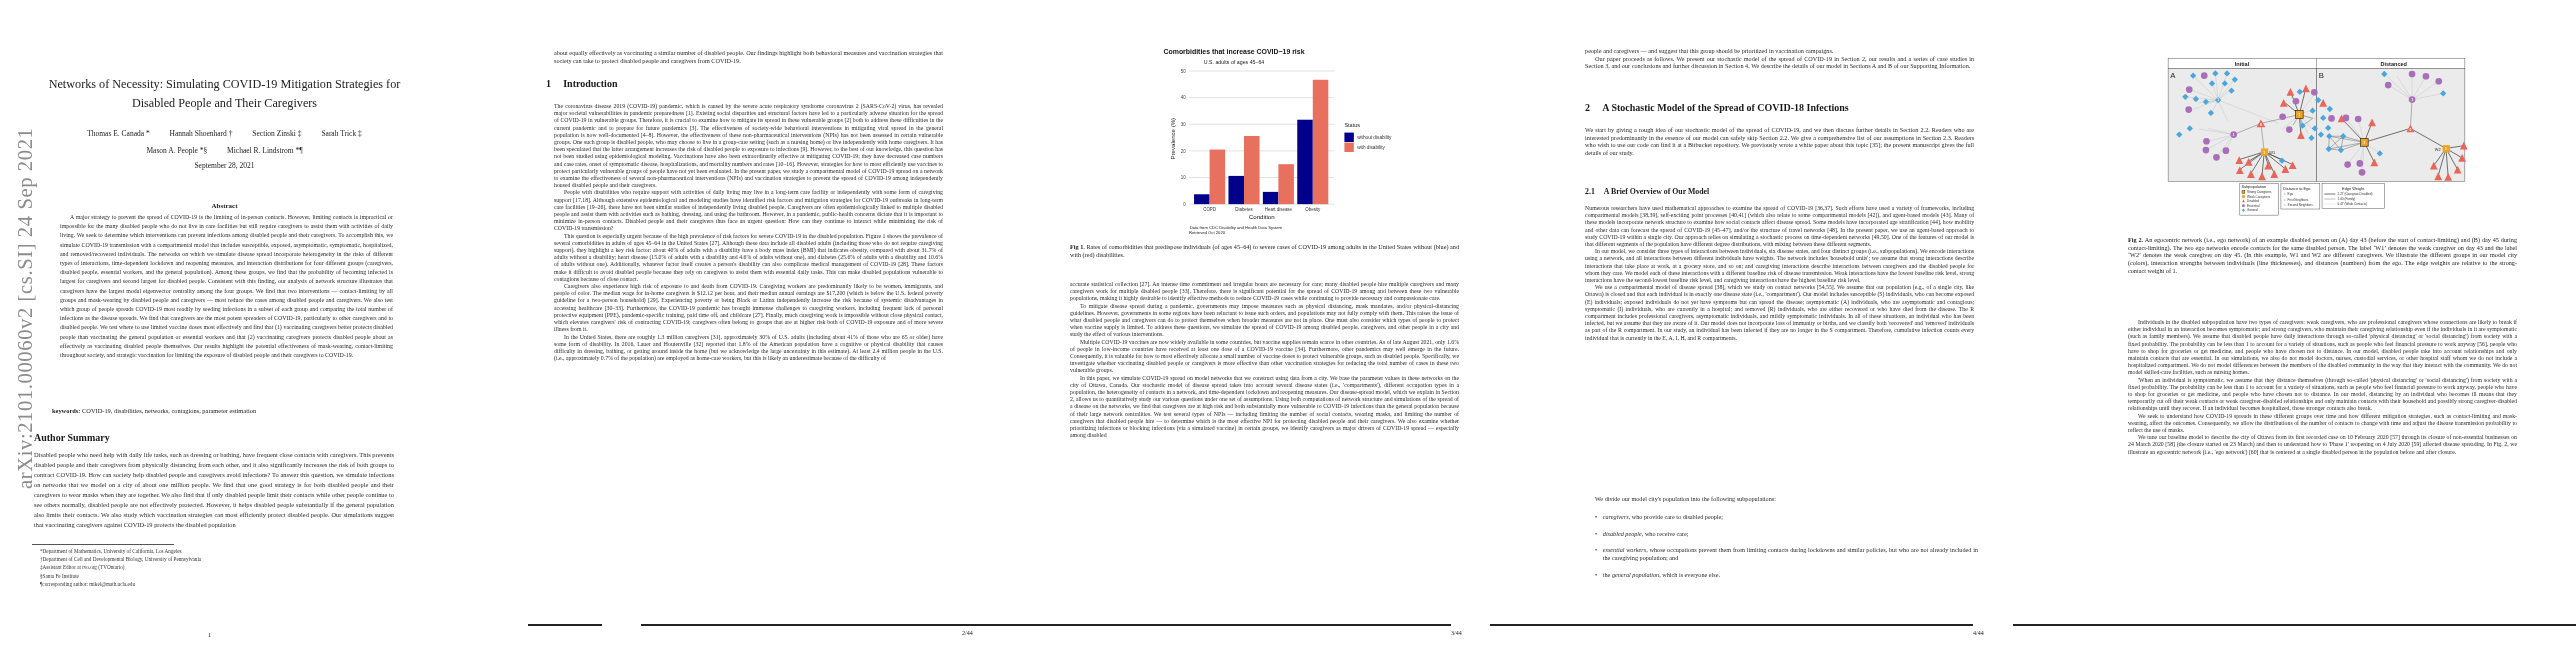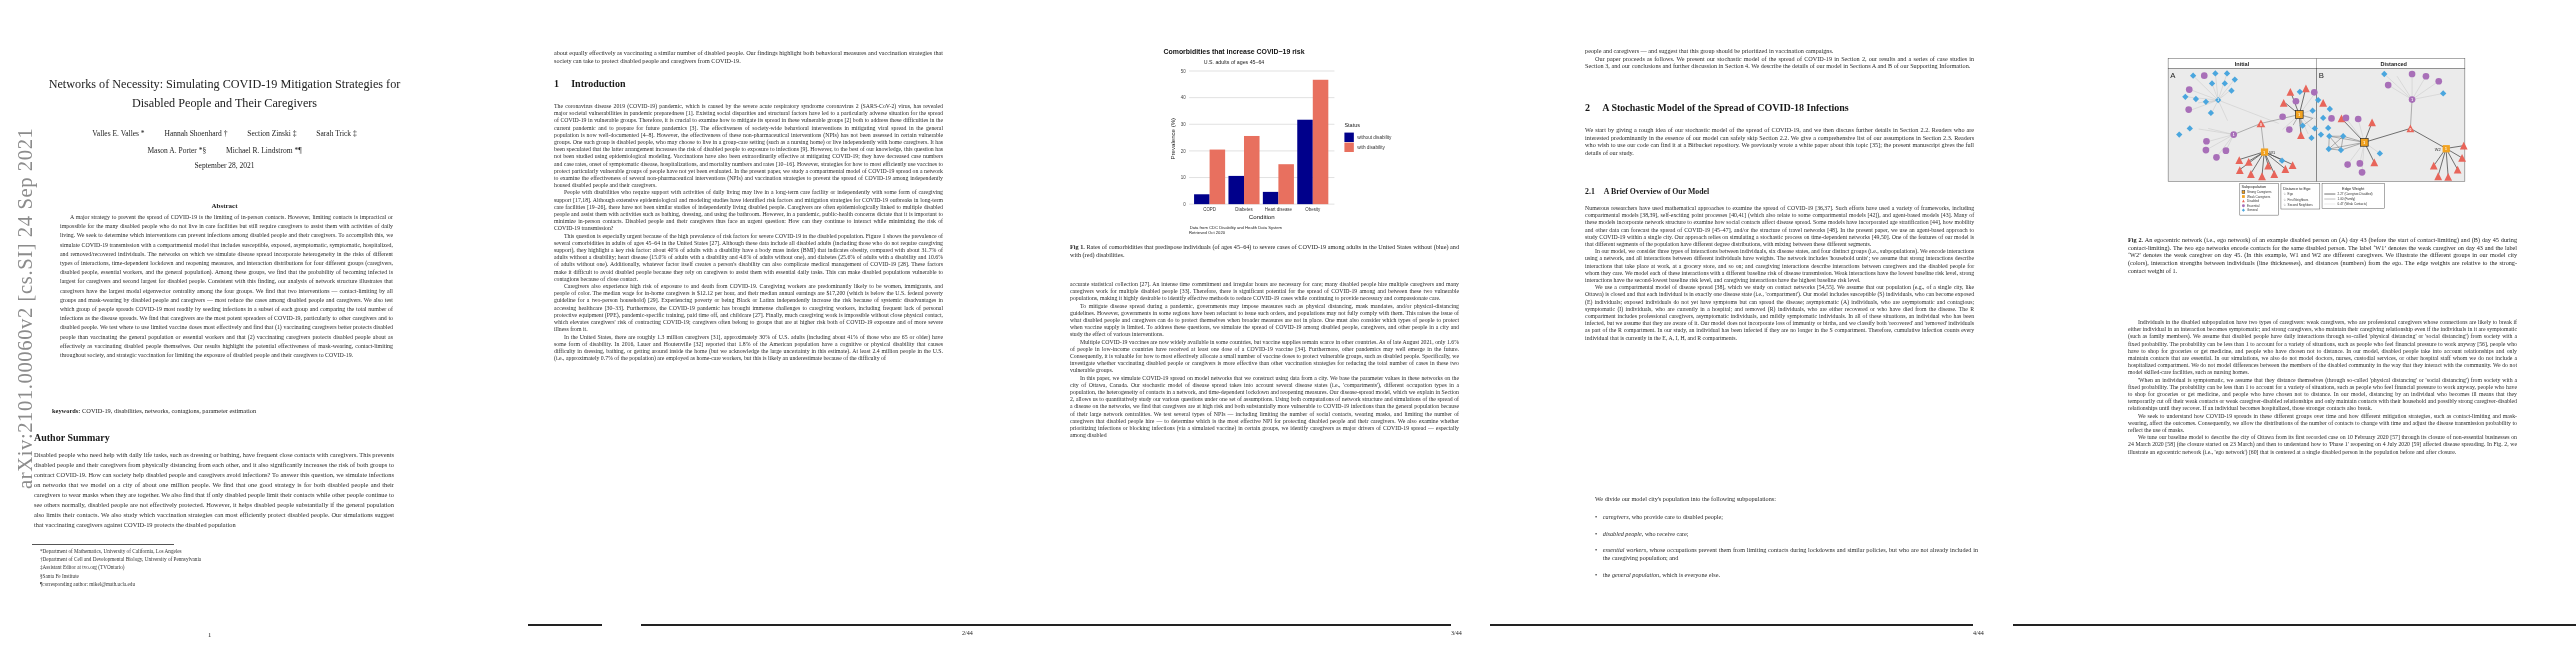--- a/index.html
+++ b/index.html
@@ -40,27 +40,27 @@
   .netfig { position: absolute; font-family: "Liberation Sans", "DejaVu Sans", sans-serif; }
 </style>
 </head>
 <body>
 
 <div class="page p1">
   <div class="arxiv">arXiv:2101.00060v2  [cs.SI]  24 Sep 2021</div>
   <div class="title">Networks of Necessity: Simulating COVID-19 Mitigation Strategies for Disabled People and Their Caregivers</div>
   <div class="authors">
     <div>
-      <span>Valles E. Valles *</span>
+      <span>Thomas E. Canada *</span>
       <span>Hannah Shoenhard †</span>
       <span>Section Zinski ‡</span>
       <span>Sarah Trick ‡</span>
     </div>
     <div>
-      <span>Mason A. Porter *§</span>
+      <span>Mason A. People *§</span>
       <span>Michael R. Lindstrom *¶</span>
     </div>
   </div>
   <div class="date">September 28, 2021</div>
   <div class="abs-h">Abstract</div>
   <div class="txt abstract">
     <p class="ind">A major strategy to prevent the spread of COVID-19 is the limiting of in-person contacts. However, limiting contacts is impractical or impossible for the many disabled people who do not live in care facilities but still require caregivers to assist them with activities of daily living. We seek to determine which interventions can prevent infections among disabled people and their caregivers. To accomplish this, we simulate COVID-19 transmission with a compartmental model that includes susceptible, exposed, asymptomatic, symptomatic, hospitalized, and removed/recovered individuals. The networks on which we simulate disease spread incorporate heterogeneity in the risks of different types of interactions, time-dependent lockdown and reopening measures, and interaction distributions for four different groups (caregivers, disabled people, essential workers, and the general population). Among these groups, we find that the probability of becoming infected is largest for caregivers and second largest for disabled people. Consistent with this finding, our analysis of network structure illustrates that caregivers have the largest modal eigenvector centrality among the four groups. We find that two interventions — contact-limiting by all groups and mask-wearing by disabled people and caregivers — most reduce the cases among disabled people and caregivers. We also test which group of people spreads COVID-19 most readily by seeding infections in a subset of each group and comparing the total number of infections as the disease spreads. We find that caregivers are the most potent spreaders of COVID-19, particularly to other caregivers and to disabled people. We test where to use limited vaccine doses most effectively and find that (1) vaccinating caregivers better protects disabled people than vaccinating the general population or essential workers and that (2) vaccinating caregivers protects disabled people about as effectively as vaccinating disabled people themselves. Our results highlight the potential effectiveness of mask-wearing, contact-limiting throughout society, and strategic vaccination for limiting the exposure of disabled people and their caregivers to COVID-19.</p>
   </div>
   <div class="keywords">
     <b>keywords:</b>
@@ -78,21 +78,21 @@
     <div>§Santa Fe Institute</div>
     <div>¶corresponding author: mikel@math.ucla.edu</div>
   </div>
   <div class="pagenum1">1</div>
 </div>
 
 <div class="page p2">
   <div class="txt" style="left:26px;top:49px;width:389px;">
     <p>about equally effectively as vaccinating a similar number of disabled people. Our findings highlight both behavioral measures and vaccination strategies that society can take to protect disabled people and caregivers from COVID-19.</p>
   </div>
-  <div class="h1" style="left:26px;top:78px;">
+  <div class="h1" style="left:18px;top:78px;">
     <span class="num">1</span><span>Introduction</span>
   </div>
   <div class="txt" style="left:26px;top:103px;width:389px;font-size:5.8px;line-height:7.2px;">
     <p>The coronavirus disease 2019 (COVID-19) pandemic, which is caused by the severe acute respiratory syndrome coronavirus 2 (SARS-CoV-2) virus, has revealed major societal vulnerabilities in pandemic preparedness [1]. Existing social disparities and structural factors have led to a particularly adverse situation for the spread of COVID-19 in vulnerable groups. Therefore, it is crucial to examine how to mitigate its spread in these vulnerable groups [2] both to address these difficulties in the current pandemic and to prepare for future pandemics [3]. The effectiveness of society-wide behavioral interventions in mitigating viral spread in the general population is now well-documented [4–8]. However, the effectiveness of these non-pharmaceutical interventions (NPIs) has not been assessed in certain vulnerable groups. One such group is disabled people, who may choose to live in a group-care setting (such as a nursing home) or live independently with home caregivers. It has been speculated that the latter arrangement increases the risk of disabled people to exposure to infections [9]. However, to the best of our knowledge, this question has not been studied using epidemiological modeling. Vaccinations have also been extraordinarily effective at mitigating COVID-19; they have decreased case numbers and case rates, onset of symptomatic disease, hospitalizations, and mortality numbers and rates [10–16]. However, strategies for how to most efficiently use vaccines to protect particularly vulnerable groups of people have not yet been evaluated. In the present paper, we study a compartmental model of COVID-19 spread on a network to examine the effectiveness of several non-pharmaceutical interventions (NPIs) and vaccination strategies to prevent the spread of COVID-19 among independently housed disabled people and their caregivers.</p>
     <p class="ind">People with disabilities who require support with activities of daily living may live in a long-term care facility or independently with some form of caregiving support [17,18]. Although extensive epidemiological and modeling studies have identified risk factors and mitigation strategies for COVID-19 outbreaks in long-term care facilities [19–26], there have not been similar studies of independently living disabled people. Caregivers are often epidemiologically linked to multiple disabled people and assist them with activities such as bathing, dressing, and using the bathroom. However, in a pandemic, public-health concerns dictate that it is important to minimize in-person contacts. Disabled people and their caregivers thus face an urgent question: How can they continue to interact while minimizing the risk of COVID-19 transmission?</p>
     <p class="ind">This question is especially urgent because of the high prevalence of risk factors for severe COVID-19 in the disabled population. Figure 1 shows the prevalence of several comorbidities in adults of ages 45–64 in the United States [27]. Although these data include all disabled adults (including those who do not require caregiving support), they highlight a key risk factor: about 40% of adults with a disability have a body mass index (BMI) that indicates obesity, compared with about 31.7% of adults without a disability; heart disease (15.0% of adults with a disability and 4.6% of adults without one), and diabetes (25.6% of adults with a disability and 10.6% of adults without one). Additionally, whatever factor itself creates a person's disability can also complicate medical management of COVID-19 [28]. These factors make it difficult to avoid disabled people because they rely on caregivers to assist them with essential daily tasks. This can make disabled populations vulnerable to contagions because of close contact.</p>
     <p class="ind">Caregivers also experience high risk of exposure to and death from COVID-19. Caregiving workers are predominantly likely to be women, immigrants, and people of color. The median wage for in-home caregivers is $12.12 per hour, and their median annual earnings are $17,200 (which is below the U.S. federal poverty guideline for a two-person household) [29]. Experiencing poverty or being Black or Latinx independently increase the risk because of systemic disadvantages in accessing healthcare [30–33]. Furthermore, the COVID-19 pandemic has brought immense challenges to caregiving workers, including frequent lack of personal protective equipment (PPE), pandemic-specific training, paid time off, and childcare [27]. Finally, much caregiving work is impossible without close physical contact, which elevates caregivers' risk of contracting COVID-19; caregivers often belong to groups that are at higher risk both of COVID-19 exposure and of more severe illness from it.</p>
     <p class="ind">In the United States, there are roughly 1.3 million caregivers [31], approximately 30% of U.S. adults (including about 41% of those who are 65 or older) have some form of disability. In 2016, Lauer and Houtenville [32] reported that 1.8% of the American population have a cognitive or physical disability that causes difficulty in dressing, bathing, or getting around inside the home (but we acknowledge the large uncertainty in this estimate). At least 2.4 million people in the U.S. (i.e., approximately 0.7% of the population) are employed as home-care workers, but this is likely an underestimate because of the difficulty of</p>
   </div>
   <div class="foot-rule" style="left:0;width:74px;"></div>

